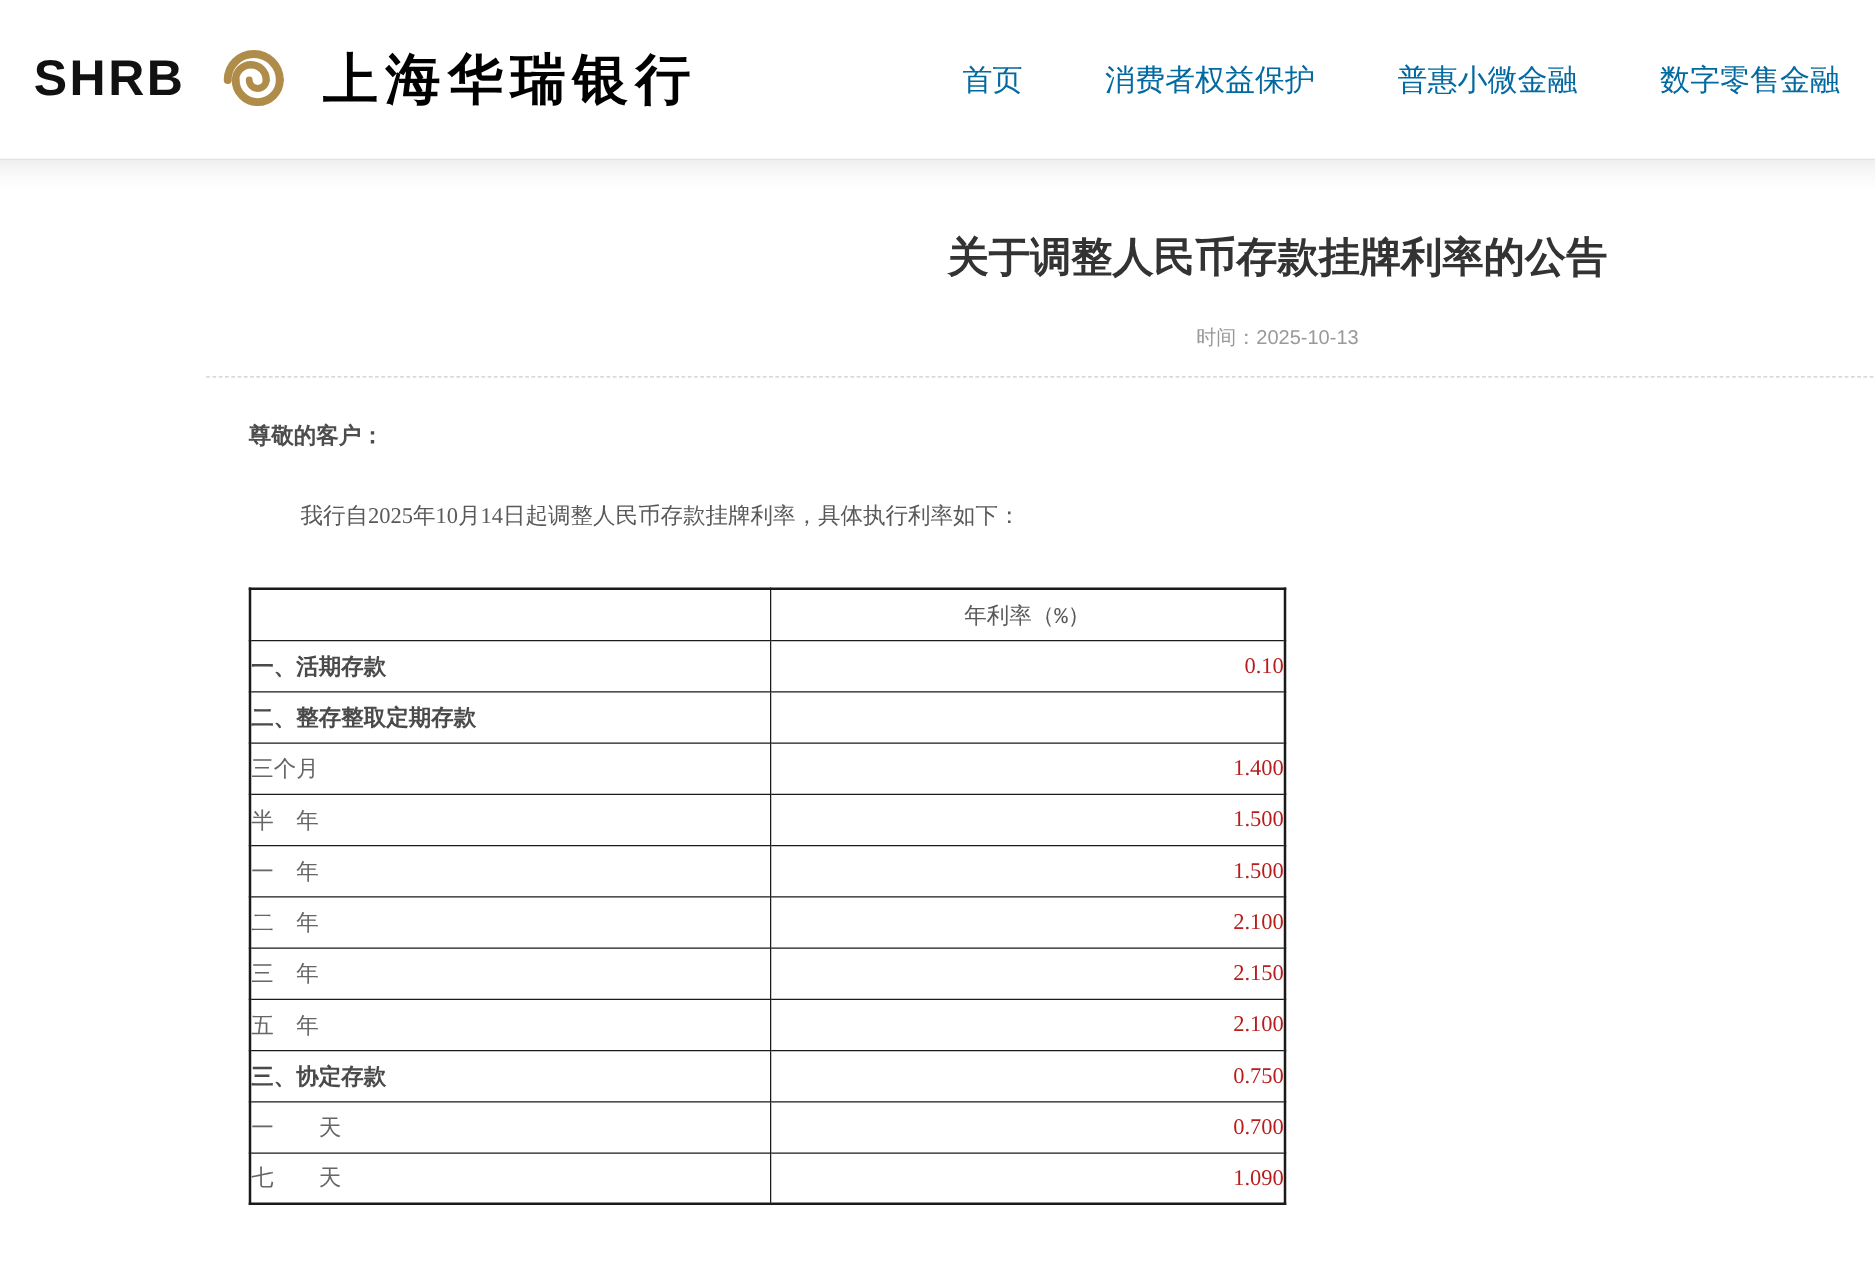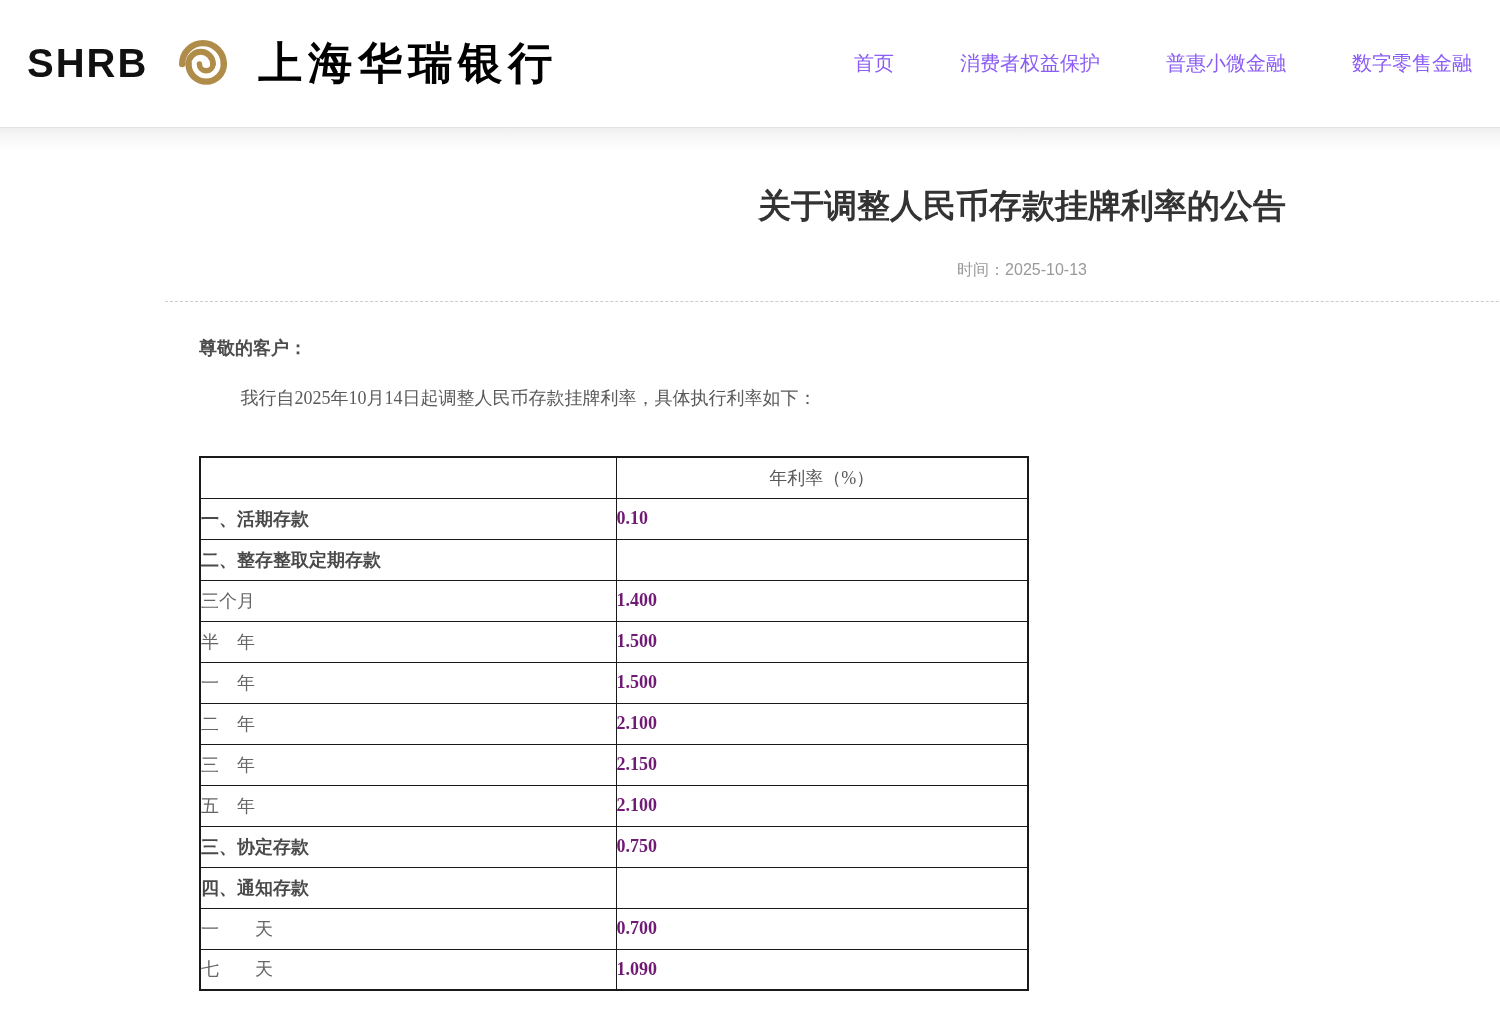--- a/index.html
+++ b/index.html
@@ -17,21 +17,21 @@
     font-size:40px; font-weight:bold; color:#111111; letter-spacing:2px;
     font-family:"Liberation Sans", sans-serif;
   }
   .brand-icon { width:58px; height:58px; display:block; }
   .brand-name {
     font-family:"DejaVu Serif", serif; font-weight:bold; font-size:44px;
     color:#000000; letter-spacing:6px; white-space:nowrap;
   }
   .main-nav { display:flex; align-items:center; gap:66px; }
   .nav-item {
-    font-size:20px; color:#8b5cf6; cursor:pointer; white-space:nowrap;
+    font-size:24px; color:#0369a1; cursor:pointer; white-space:nowrap;
   }
 
   .header-fade {
     width:1500px; height:24px;
     background:linear-gradient(180deg,#efefef 0%,#f7f7f7 35%,#ffffff 100%);
   }
 
   
   .article-head {
     margin-left:165px; width:1714px; text-align:center;
@@ -47,39 +47,39 @@
 
   
   .article-body {
     margin-left:199px; width:828px;
     font-family:"Liberation Serif", serif;
   }
   .greeting {
     margin-top:34px; font-size:18px; font-weight:bold; color:#4d4d4d;
   }
   .paragraph {
-    margin-top:25px; font-size:18px; color:#595959; text-indent:2.3em;
+    margin-top:39px; font-size:18px; color:#595959; text-indent:2.3em;
     line-height:26px;
   }
 
   
   .rate-table {
     margin-top:45px; width:828px; border-collapse:collapse;
     border:2px solid #1a1a1a; table-layout:fixed;
     font-family:"Liberation Serif", serif; font-size:18px;
   }
   .rate-table col.c1 { width:416px; }
   .rate-table col.c2 { width:412px; }
   .rate-table td {
     border:1px solid #1a1a1a; height:41px; vertical-align:middle;
   }
   .rate-table td.label-cell { text-align:left; color:#666666; }
-  .rate-table td.value-cell { text-align:left; color:#701a75;font-weight:bold; }
+  .rate-table td.value-cell { text-align:right; color:#b91c1c; }
   .rate-table tr.bold-row td.label-cell { font-weight:bold; color:#4a4a4a; }
-  .rate-table td.header-cell { text-align:center; color:#595959; }
+  .rate-table td.header-cell { text-align:center; color:#595959;font-family:Liberation Mono, monospace; }
 </style>
 </head>
 <body>
 
 <header class="site-header">
   <div class="brand">
     <span class="brand-abbr">SHRB</span>
     <svg class="brand-icon" viewBox="0 0 64 64" fill="none">
       <path d="M 9 32 A 23 23 0 1 1 55 32" stroke="#b08c4a" stroke-width="7" stroke-linecap="round"></path>
       <path d="M 55 32 A 19.5 19.5 0 1 1 16 32" stroke="#b08c4a" stroke-width="7" stroke-linecap="round"></path>
@@ -146,24 +146,20 @@
           <td class="value-cell">2.150</td>
         </tr>
         <tr>
           <td class="label-cell">五　年</td>
           <td class="value-cell">2.100</td>
         </tr>
         <tr class="bold-row">
           <td class="label-cell">三、协定存款</td>
           <td class="value-cell">0.750</td>
         </tr>
-        <tr class="bold-row">
-          <td class="label-cell">四、通知存款</td>
-          <td class="value-cell"></td>
-        </tr>
         <tr>
           <td class="label-cell">一　　天</td>
           <td class="value-cell">0.700</td>
         </tr>
         <tr>
           <td class="label-cell">七　　天</td>
           <td class="value-cell">1.090</td>
         </tr>
       </tbody>
     </table>

